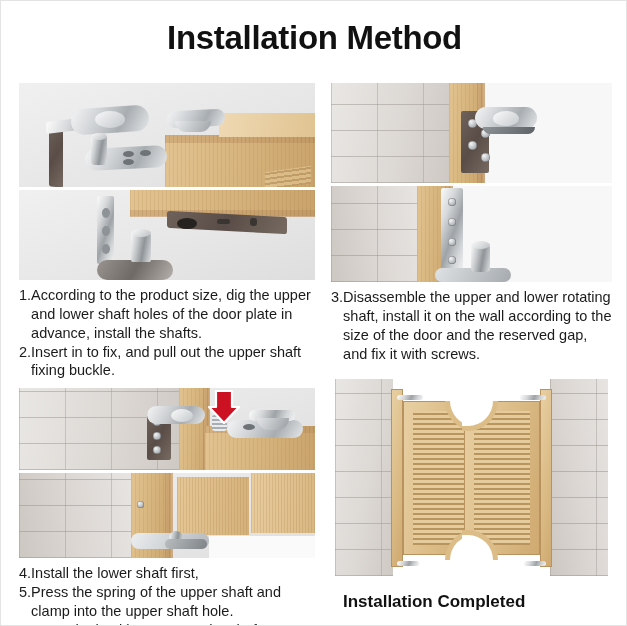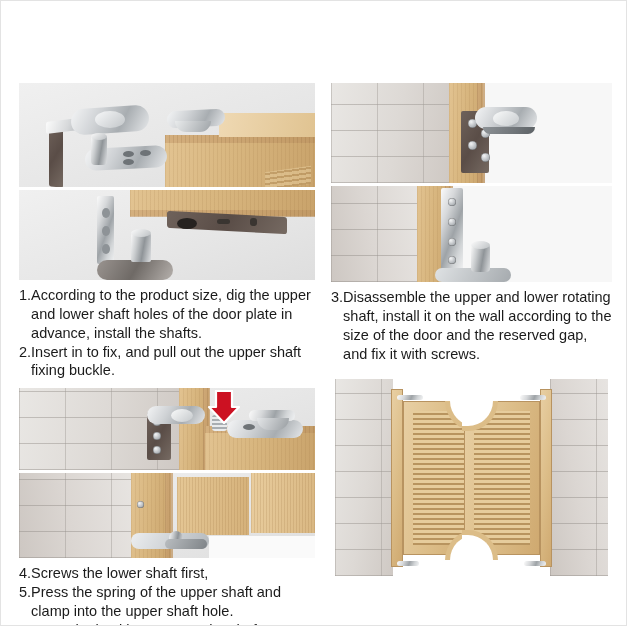--- a/index.html
+++ b/index.html
@@ -143,20 +143,21 @@
     position: absolute;
     background: linear-gradient(100deg,#e8cfa3 0%,#dcbd88 50%,#cfa970 100%);
     border: 1px solid #b89360;
   }
 </style>
 </head>
 <body>
 
 <div id="page">
 
+  <div id="title">Installation Method</div>
 
   <div class="col" id="col-left">
 
     <div class="photo bg-plain" style="height:104px;">
 
       <div class="wood" style="right:0;top:52px;width:150px;height:52px;"></div>
       <div class="wood wood-dark" style="right:0;top:52px;width:150px;height:8px;opacity:.75;"></div>
       <div class="wood" style="right:0;top:30px;width:96px;height:24px;
            background:linear-gradient(100deg,#efd9b3,#e0c391);"></div>
 
@@ -282,21 +283,21 @@
       <div class="metal" style="left:146px;top:66px;width:42px;height:10px;border-radius:10px;
            background:linear-gradient(120deg,#b9bdc0,#7e8387);"></div>
       <div class="screw" style="left:118px;top:28px;width:7px;height:7px;"></div>
 
       <div style="position:absolute;left:190px;bottom:0;right:0;height:22px;background:#fafafa;"></div>
     </div>
 
     <div class="steps">
       <div class="step">
         <span class="num">4.</span>
-        <span class="txt">Screws the lower shaft first,</span>
+        <span class="txt">Install the lower shaft first,</span>
       </div>
       <div class="step">
         <span class="num">5.</span>
         <span class="txt">Press the spring of the upper shaft and clamp into the upper shaft hole.</span>
       </div>
       <div class="step">
         <span class="num">6.</span>
         <span class="txt">Insert the buckle to secure the shaft.</span>
       </div>
     </div>
@@ -383,14 +384,15 @@
            border-top-right-radius:32px;border-right:5px solid #dcbd88;border-top:5px solid #dcbd88;"></div>
 
       <div style="position:absolute;left:148px;right:148px;top:0;bottom:0;background:#ffffff;"></div>
 
       <div class="metal" style="left:66px;top:20px;width:26px;height:5px;border-radius:3px;"></div>
       <div class="metal" style="right:66px;top:20px;width:26px;height:5px;border-radius:3px;"></div>
       <div class="metal" style="left:66px;bottom:14px;width:22px;height:5px;border-radius:3px;"></div>
       <div class="metal" style="right:66px;bottom:14px;width:22px;height:5px;border-radius:3px;"></div>
     </div>
 
+    <div id="completed">Installation Completed</div>
   </div>
 </div>
 
 </body></html>

